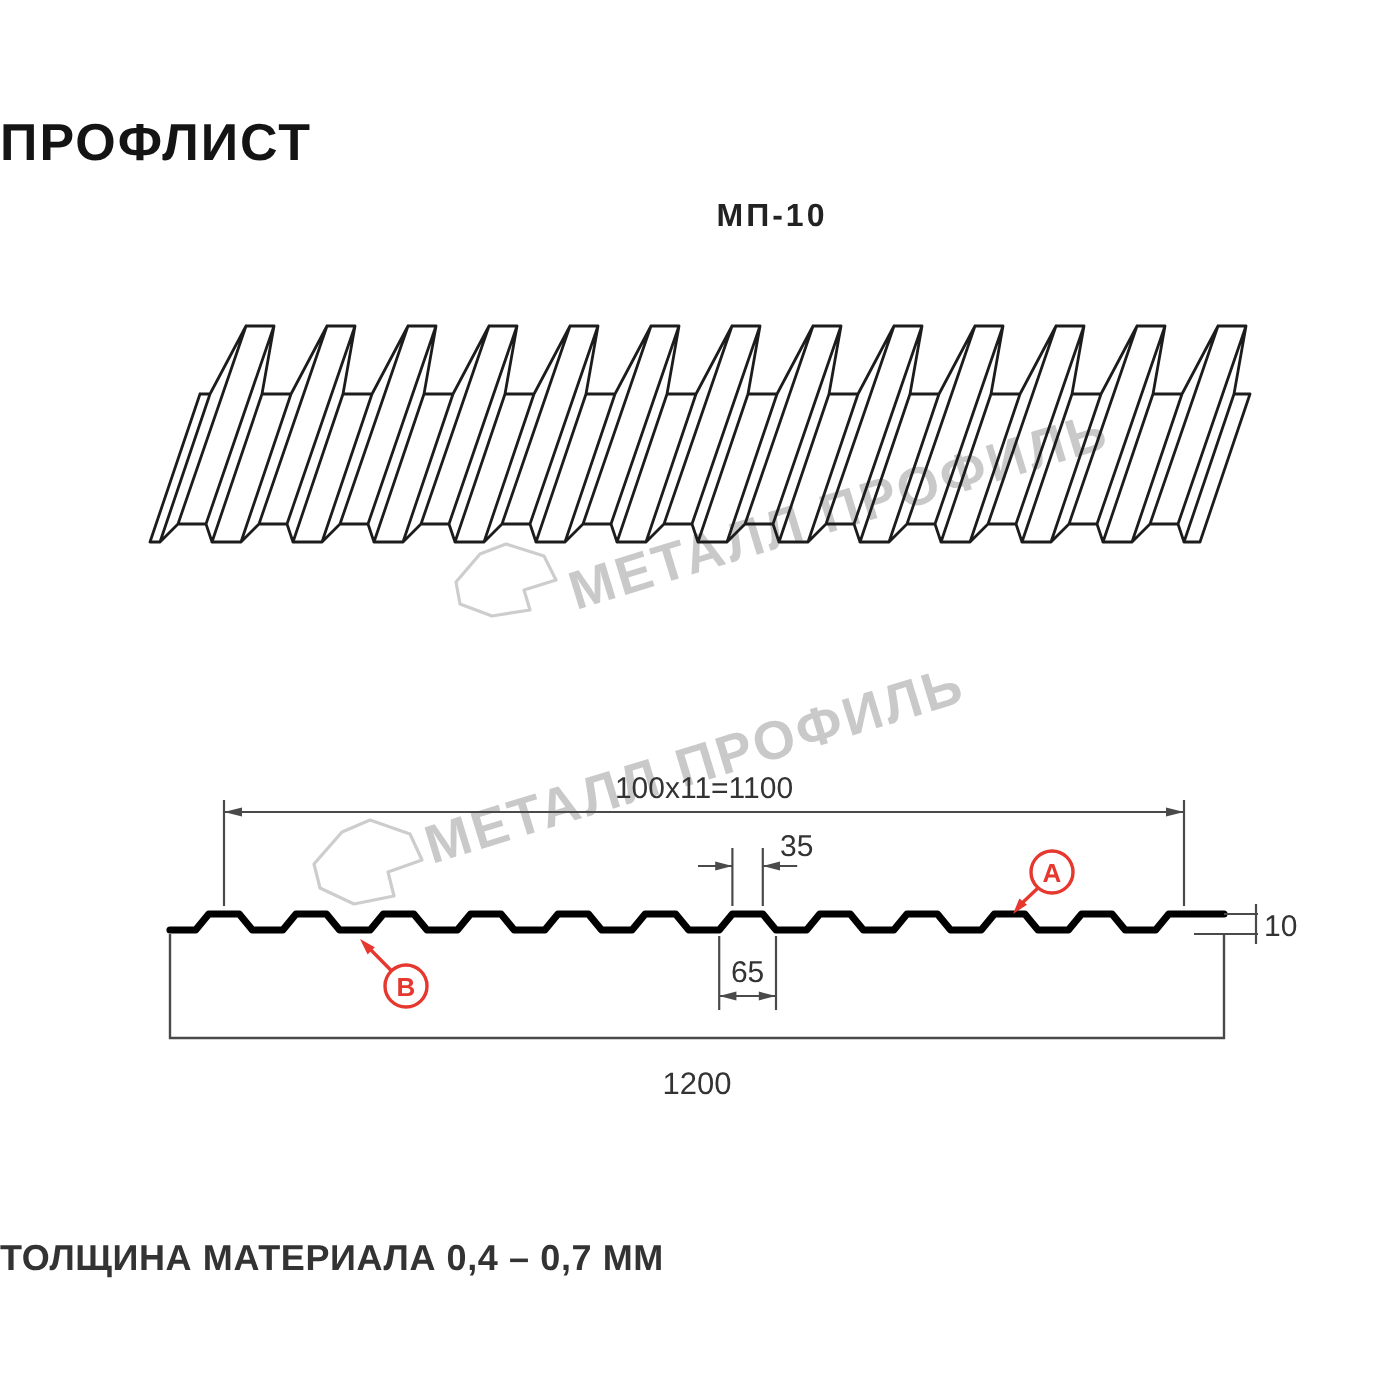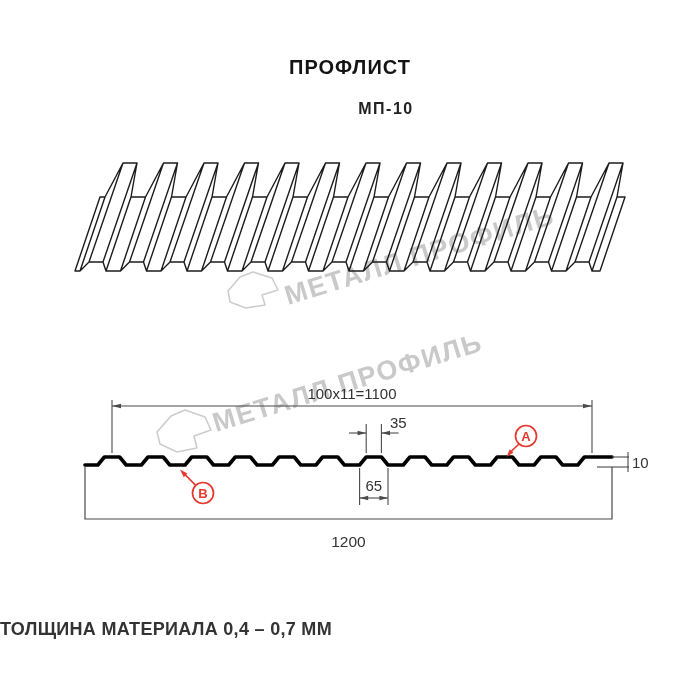--- a/index.html
+++ b/index.html
@@ -1,22 +1,22 @@
 <!DOCTYPE html>
 <html><head>
 <meta charset="utf-8">
 <style>
   html,body{margin:0;padding:0;background:#fff;}
   .page{
     position:relative;width:700px;height:700px;background:#ffffff;
     font-family:"Liberation Sans",sans-serif;overflow:hidden;
   }
   .title{
-    position:absolute;top:56px;left:0;width:700px;text-align:center;
-    font-size:20px;font-weight:800;letter-spacing:1px;color:#141414;
+    position:absolute;top:56px;left:0;width:700px;
+    font-size:26px;font-weight:800;letter-spacing:1px;color:#141414;
   }
   .subtitle{
     position:absolute;top:100px;left:0;width:700px;text-align:center;
     font-size:16px;font-weight:600;letter-spacing:1.5px;color:#222;padding-left:36px;
   }
   .footer{
     position:absolute;top:619px;left:0;width:700px;text-align:left;
     font-size:18px;font-weight:600;letter-spacing:0.3px;color:#333;
   }
   svg{position:absolute;left:0;top:0;}

